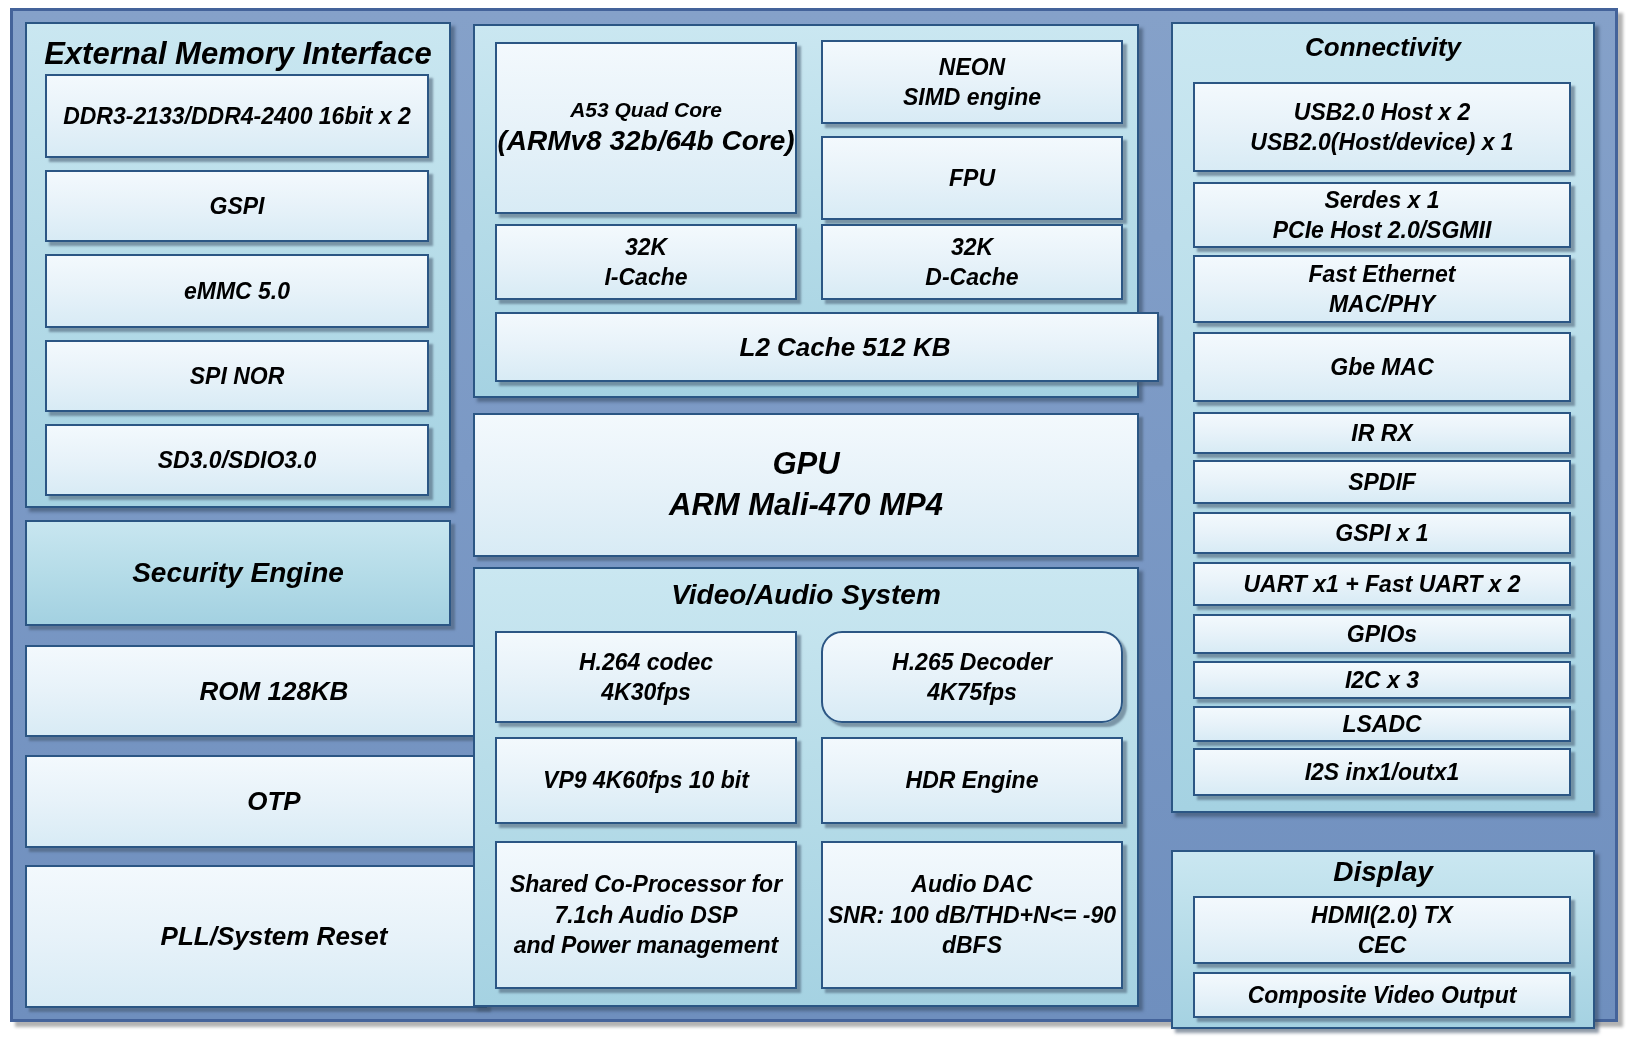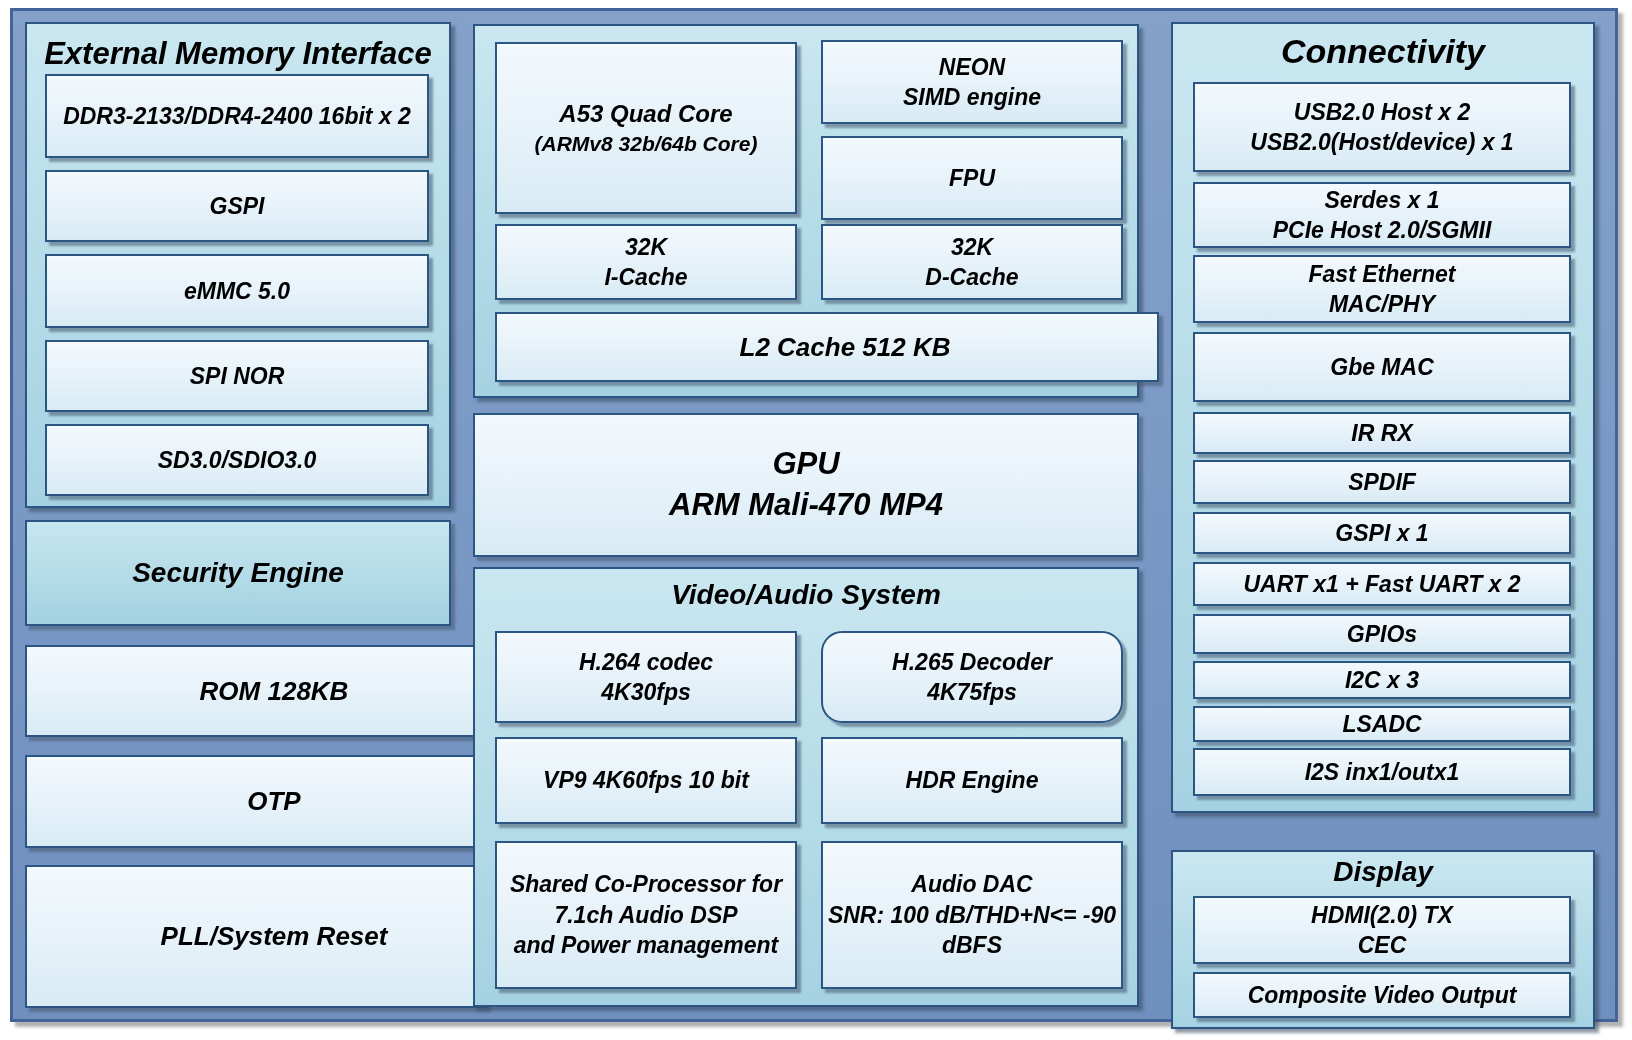--- a/index.html
+++ b/index.html
@@ -26,23 +26,23 @@
     border:2px solid #2B5684;
     box-shadow:4px 4px 2px rgba(70,90,112,0.55);
     display:flex;align-items:center;justify-content:center;
     text-align:center;white-space:pre-line;
     font-size:23px;line-height:1.32;
   }
   .panel-title{
     position:absolute;left:0;right:0;text-align:center;
   }
   .fs26{font-size:26px;padding-left:36px;} .fs27{font-size:31px;} .fs28{font-size:28px;}
-  .fs34{font-size:34px;}
-  .a53-sub{font-size:21px;}
-  .a53-main{font-size:24px;}
+  .fs34{font-size:26px;}
+  .a53-sub{font-size:28px;}
+  .a53-main{font-size:21px;}
   .col{display:flex;flex-direction:column;align-items:center;justify-content:center;}
 </style>
 </head>
 <body>
 
 <div class="outer">
 
   <div class="panel" style="left:12px;top:11px;width:422px;height:482px;">
     <div class="panel-title fs27" style="top:12px;">External Memory Interface</div>
     <div class="box" style="left:18px;top:50px;width:380px;height:80px;">DDR3-2133/DDR4-2400 16bit x 2</div>

